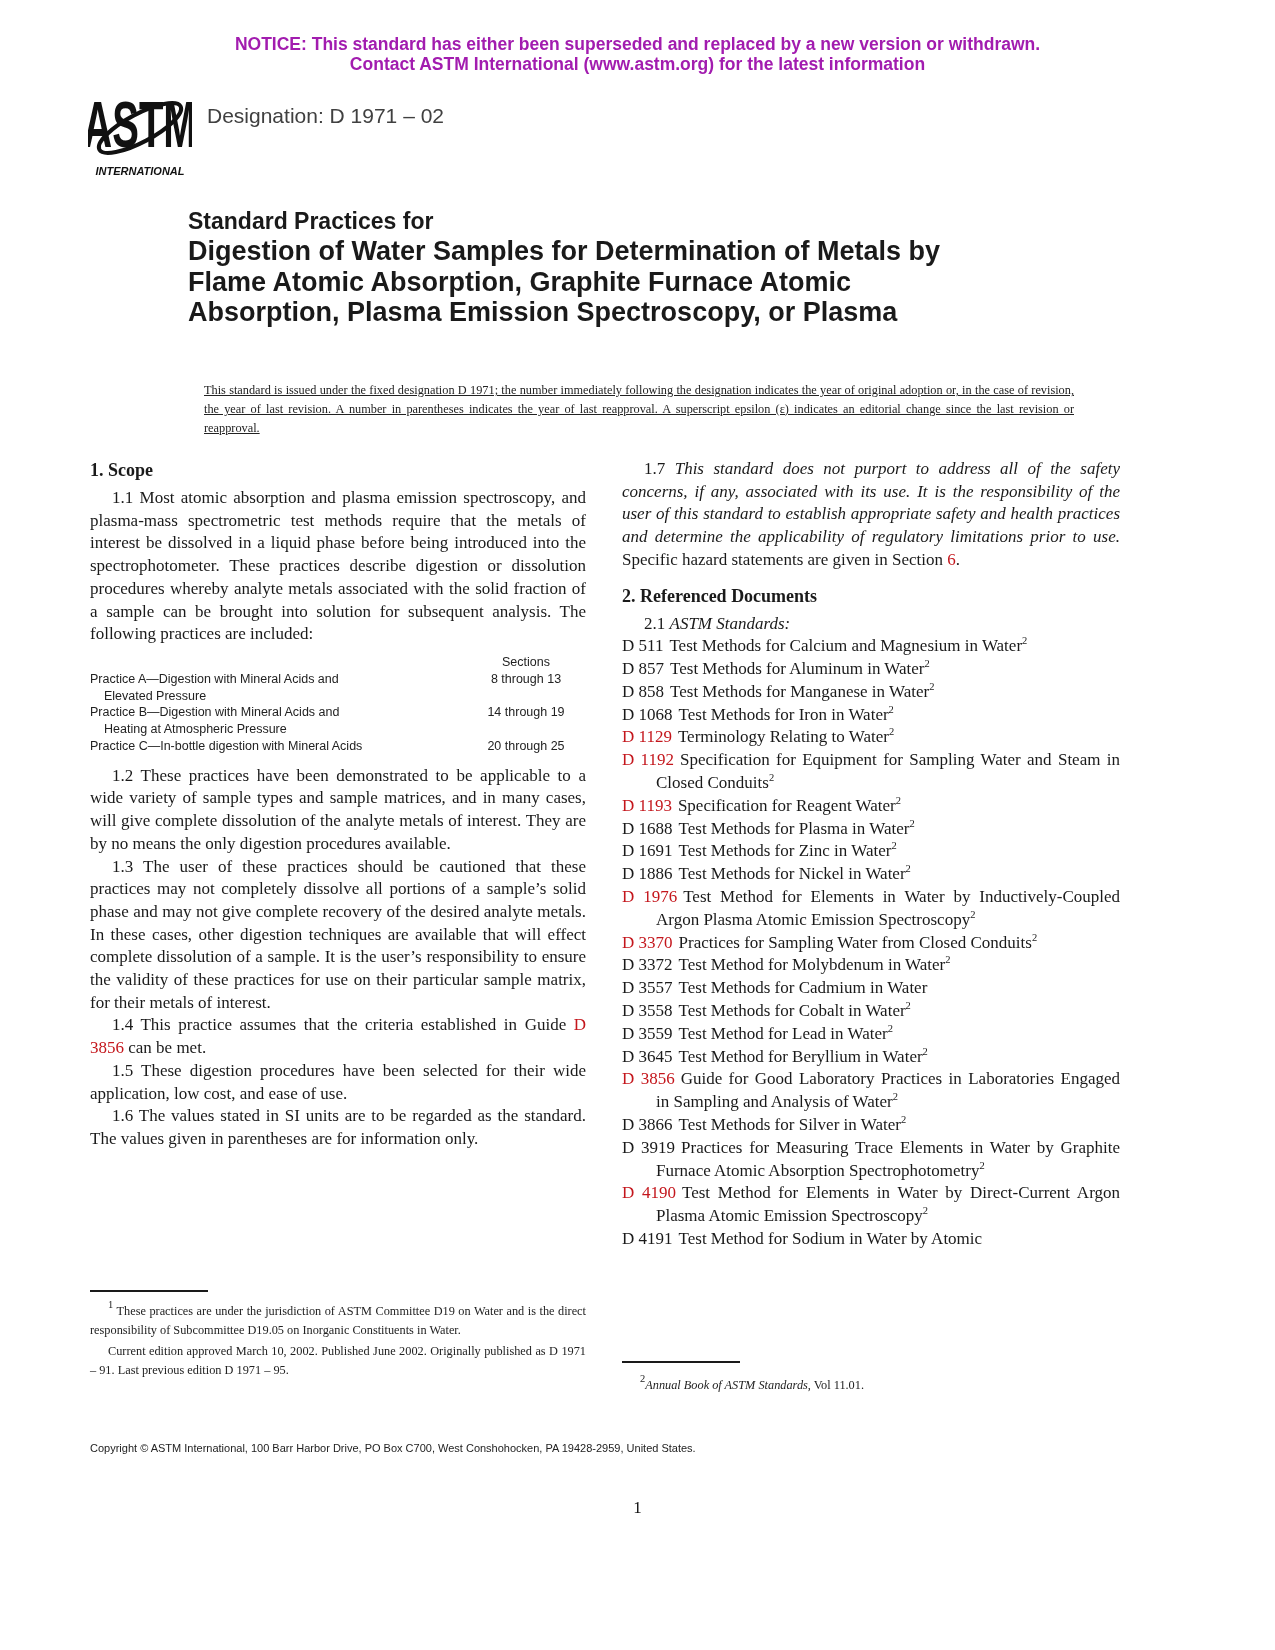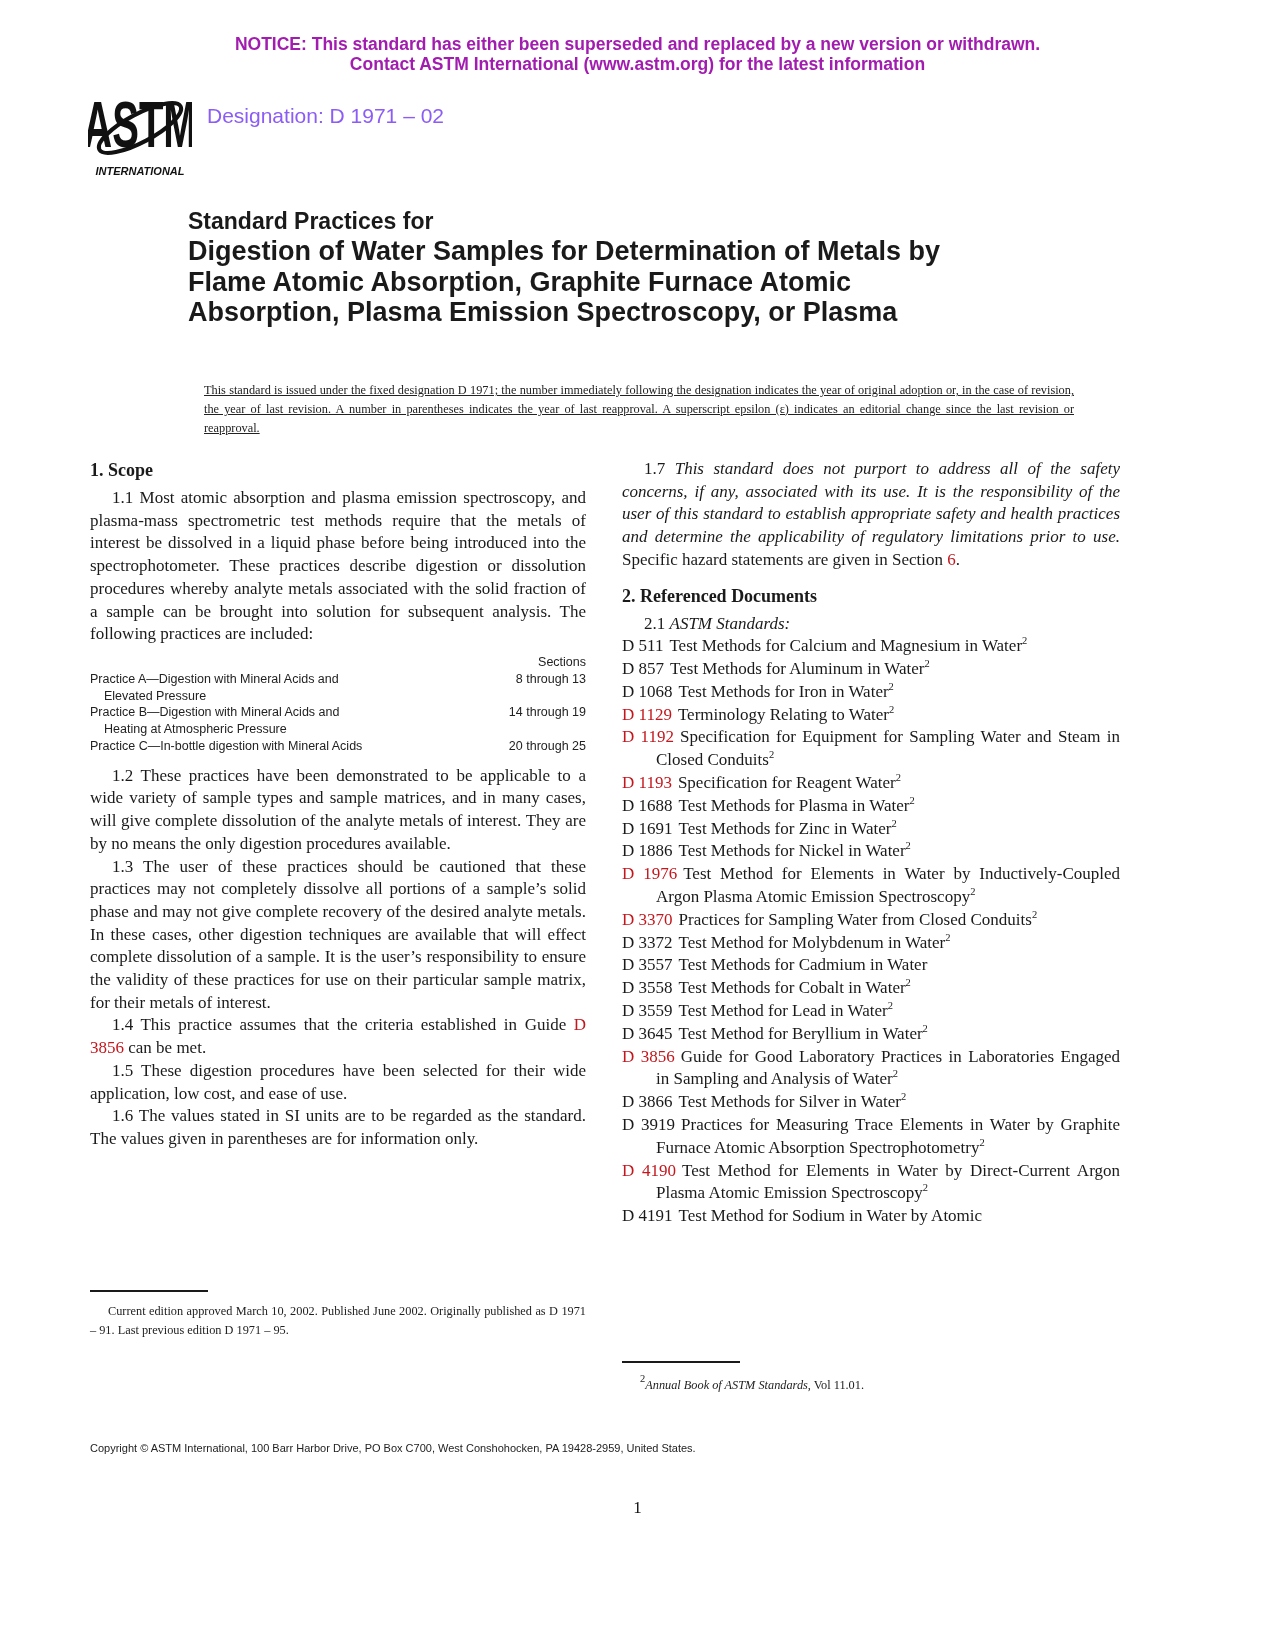--- a/index.html
+++ b/index.html
@@ -2,36 +2,36 @@
 <html><head>
 <meta charset="utf-8">
 <style>
   html, body { margin: 0; padding: 0; background: #ffffff; }
   body { width: 1275px; height: 1650px; position: relative; overflow: hidden; color: #111; }
   .sans { font-family: "Liberation Sans", "DejaVu Sans", sans-serif; }
   .serif { font-family: "Liberation Serif", "DejaVu Serif", serif; }
   .notice { position: absolute; top: 34px; left: 0; width: 1275px; text-align: center;
     color: #a21caf; font-weight: bold; font-size: 17.5px; line-height: 20px; }
   .logo { position: absolute; left: 88px; top: 86px; width: 104px; height: 92px; }
-  .designation { position: absolute; left: 207px; top: 104px; font-size: 21px; color: #8b5cf6; }
+  .designation { position: absolute; left: 207px; top: 104px; font-size: 21px; color: #404040; }
   .title-block { position: absolute; left: 188px; top: 206px; width: 820px; font-weight: bold; color: #1a1a1a; }
   .title-pre { font-size: 23px; line-height: 30px; }
   .title-main { font-size: 27px; line-height: 30.5px; }
   .title-main sup { font-size: 15px; vertical-align: 12px; }
   .issued { position: absolute; left: 204px; top: 381px; width: 870px; font-size: 12.3px; line-height: 19px;
     color: #222; text-align: justify; text-decoration: underline; }
   .col { position: absolute; font-size: 17px; line-height: 22.7px; color: #1a1a1a; }
   .col-left { left: 90px; top: 458px; width: 496px; }
   .col-right { left: 622px; top: 458px; width: 498px; }
   h2.sec { font-size: 18px; font-weight: bold; margin: 0 0 5px 0; line-height: 24px; }
   p.par { margin: 0; text-indent: 22px; text-align: justify; }
   .red { color: #c4161c; }
   .practice-table { font-size: 12.5px; line-height: 16.8px; margin: 8px 0 10px 0; color: #222; width: 100%; border-collapse: collapse; }
   .practice-table td { padding: 0; vertical-align: top; }
-  .practice-table .sect { width: 120px; text-align: right; margin-top: 34px; }
+  .practice-table .sect { width: 120px; text-align: center; margin-top: 34px; }
   .practice-table .cont { padding-left: 14px; }
   .refs .ref { margin: 0; padding-left: 34px; text-indent: -34px; text-align: justify; line-height: 22.8px; }
   .refs .ref .code { margin-right: 6px; }
   sup.fn { font-size: 10.5px; vertical-align: 7px; line-height: 0; }
   .subhead { margin: 0 0 0 22px; }
   .footrule { position: absolute; height: 2px; background: #1a1a1a; }
   .footnotes-left { position: absolute; left: 90px; top: 1302px; width: 496px; font-size: 12.3px; line-height: 19px; color: #222; text-align: justify; }
   .footnotes-left p { margin: 0 0 2px 0; text-indent: 18px; }
   .footnotes-right { position: absolute; left: 640px; top: 1376px; width: 480px; font-size: 12.3px; line-height: 19px; color: #222; }
   .copyright { position: absolute; left: 90px; top: 1442px; font-size: 11px; color: #222; }
@@ -102,20 +102,21 @@
   <p class="par">1.6 The values stated in SI units are to be regarded as the standard. The values given in parentheses are for information only.</p>
 </div>
 
 <div class="col col-right serif">
   <p class="par"><span>1.7 </span><i>This standard does not purport to address all of the safety concerns, if any, associated with its use. It is the responsibility of the user of this standard to establish appropriate safety and health practices and determine the applicability of regulatory limitations prior to use.</i><span> Specific hazard statements are given in Section </span><span class="red">6</span><span>.</span></p>
   <h2 class="sec" style="margin-top:12px">2.  Referenced Documents</h2>
   <p class="subhead"><span>2.1 </span><i>ASTM Standards:</i></p>
   <div class="refs" id="refs">
       <p class="ref"><span class="code">D 511</span><span>Test Methods for Calcium and Magnesium in Water</span><sup class="fn">2</sup></p>
       <p class="ref"><span class="code">D 857</span><span>Test Methods for Aluminum in Water</span><sup class="fn">2</sup></p>
+      <p class="ref"><span class="code">D 858</span><span>Test Methods for Manganese in Water</span><sup class="fn">2</sup></p>
       <p class="ref"><span class="code">D 1068</span><span>Test Methods for Iron in Water</span><sup class="fn">2</sup></p>
       <p class="ref"><span class="code red">D 1129</span><span>Terminology Relating to Water</span><sup class="fn">2</sup></p>
       <p class="ref"><span class="code red">D 1192</span><span>Specification for Equipment for Sampling Water and Steam in Closed Conduits</span><sup class="fn">2</sup></p>
       <p class="ref"><span class="code red">D 1193</span><span>Specification for Reagent Water</span><sup class="fn">2</sup></p>
       <p class="ref"><span class="code">D 1688</span><span>Test Methods for Plasma in Water</span><sup class="fn">2</sup></p>
       <p class="ref"><span class="code">D 1691</span><span>Test Methods for Zinc in Water</span><sup class="fn">2</sup></p>
       <p class="ref"><span class="code">D 1886</span><span>Test Methods for Nickel in Water</span><sup class="fn">2</sup></p>
       <p class="ref"><span class="code red">D 1976</span><span>Test Method for Elements in Water by Inductively-Coupled Argon Plasma Atomic Emission Spectroscopy</span><sup class="fn">2</sup></p>
       <p class="ref"><span class="code red">D 3370</span><span>Practices for Sampling Water from Closed Conduits</span><sup class="fn">2</sup></p>
       <p class="ref"><span class="code">D 3372</span><span>Test Method for Molybdenum in Water</span><sup class="fn">2</sup></p>
@@ -126,20 +127,21 @@
       <p class="ref"><span class="code red">D 3856</span><span>Guide for Good Laboratory Practices in Laboratories Engaged in Sampling and Analysis of Water</span><sup class="fn">2</sup></p>
       <p class="ref"><span class="code">D 3866</span><span>Test Methods for Silver in Water</span><sup class="fn">2</sup></p>
       <p class="ref"><span class="code">D 3919</span><span>Practices for Measuring Trace Elements in Water by Graphite Furnace Atomic Absorption Spectrophotometry</span><sup class="fn">2</sup></p>
       <p class="ref"><span class="code red">D 4190</span><span>Test Method for Elements in Water by Direct-Current Argon Plasma Atomic Emission Spectroscopy</span><sup class="fn">2</sup></p>
       <p class="ref"><span class="code">D 4191</span><span>Test Method for Sodium in Water by Atomic</span></p>
     </div>
 </div>
 
 <div class="footrule" style="left:90px; top:1290px; width:118px;"></div>
 <div class="footnotes-left serif">
+  <p><sup class="fn">1</sup><span> These practices are under the jurisdiction of ASTM Committee D19 on Water and is the direct responsibility of Subcommittee D19.05 on Inorganic Constituents in Water.</span></p>
   <p>Current edition approved March 10, 2002. Published June 2002. Originally published as D 1971 – 91. Last previous edition D 1971 – 95.</p>
 </div>
 
 <div class="footrule" style="left:622px; top:1361px; width:118px;"></div>
 <div class="footnotes-right serif">
   <sup class="fn">2</sup><i>Annual Book of ASTM Standards</i><span>, Vol 11.01.</span>
 </div>
 
 <div class="copyright sans">Copyright © ASTM International, 100 Barr Harbor Drive, PO Box C700, West Conshohocken, PA 19428-2959, United States.</div>
 <div class="pagenum serif">1</div>

